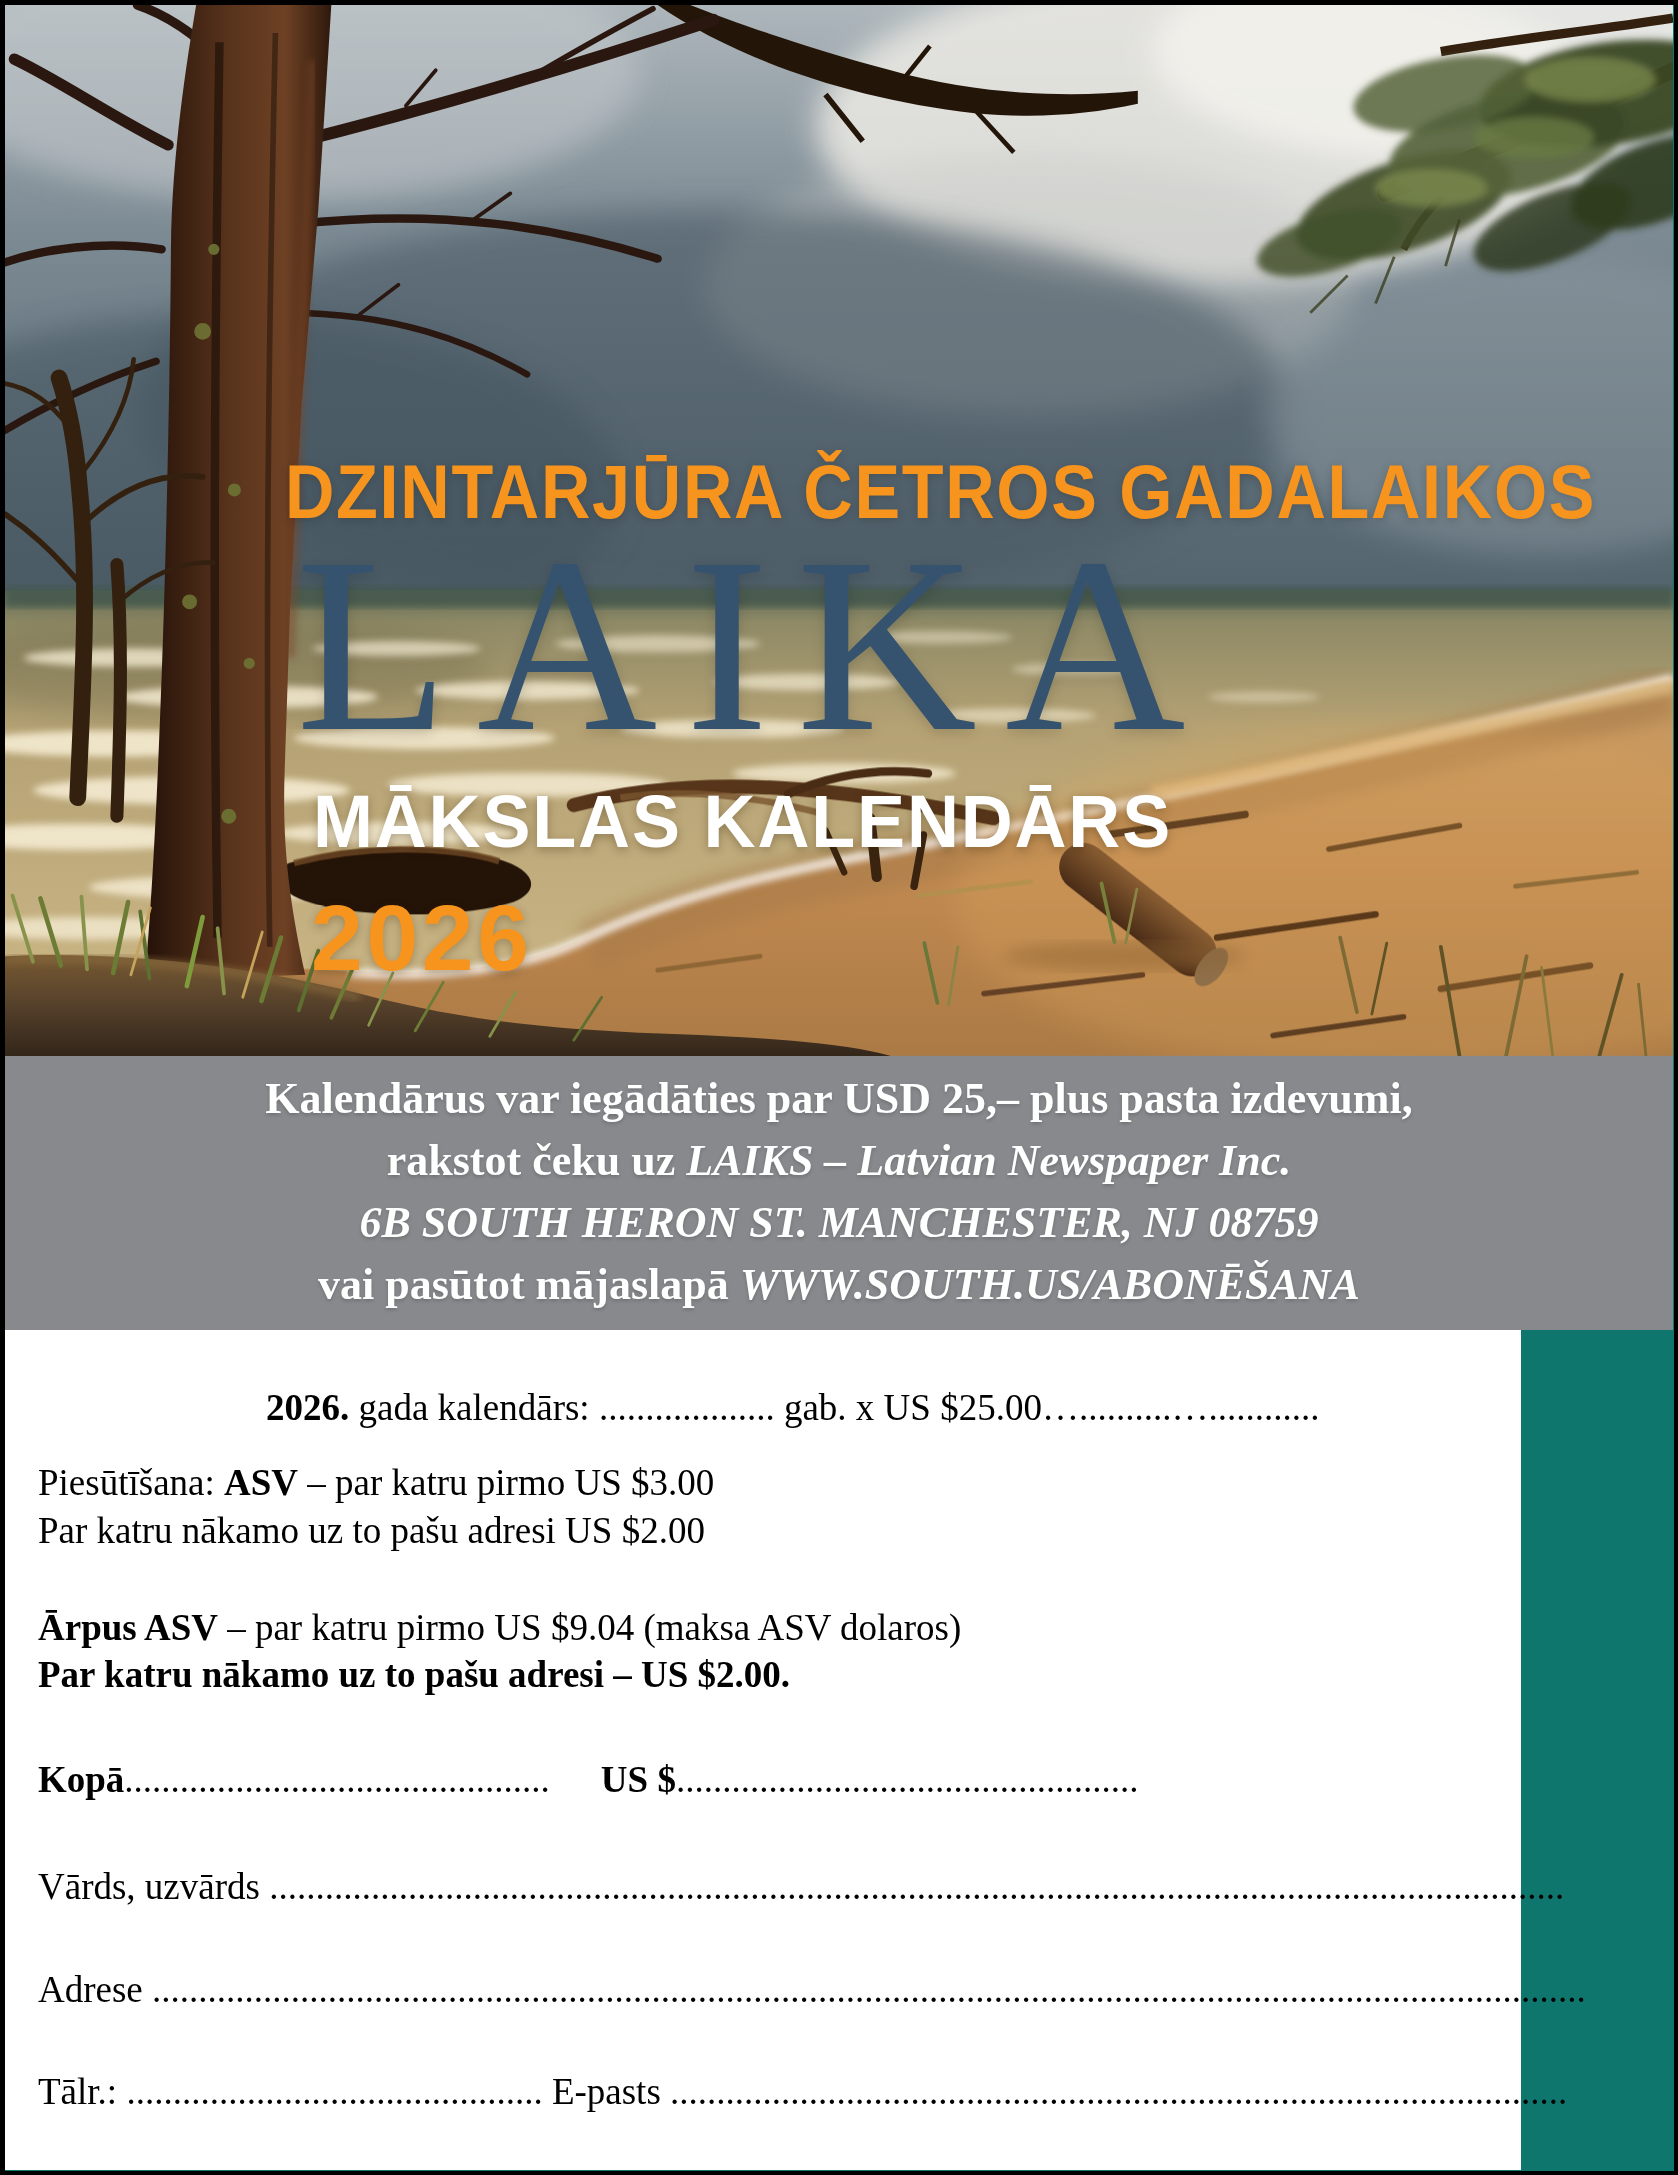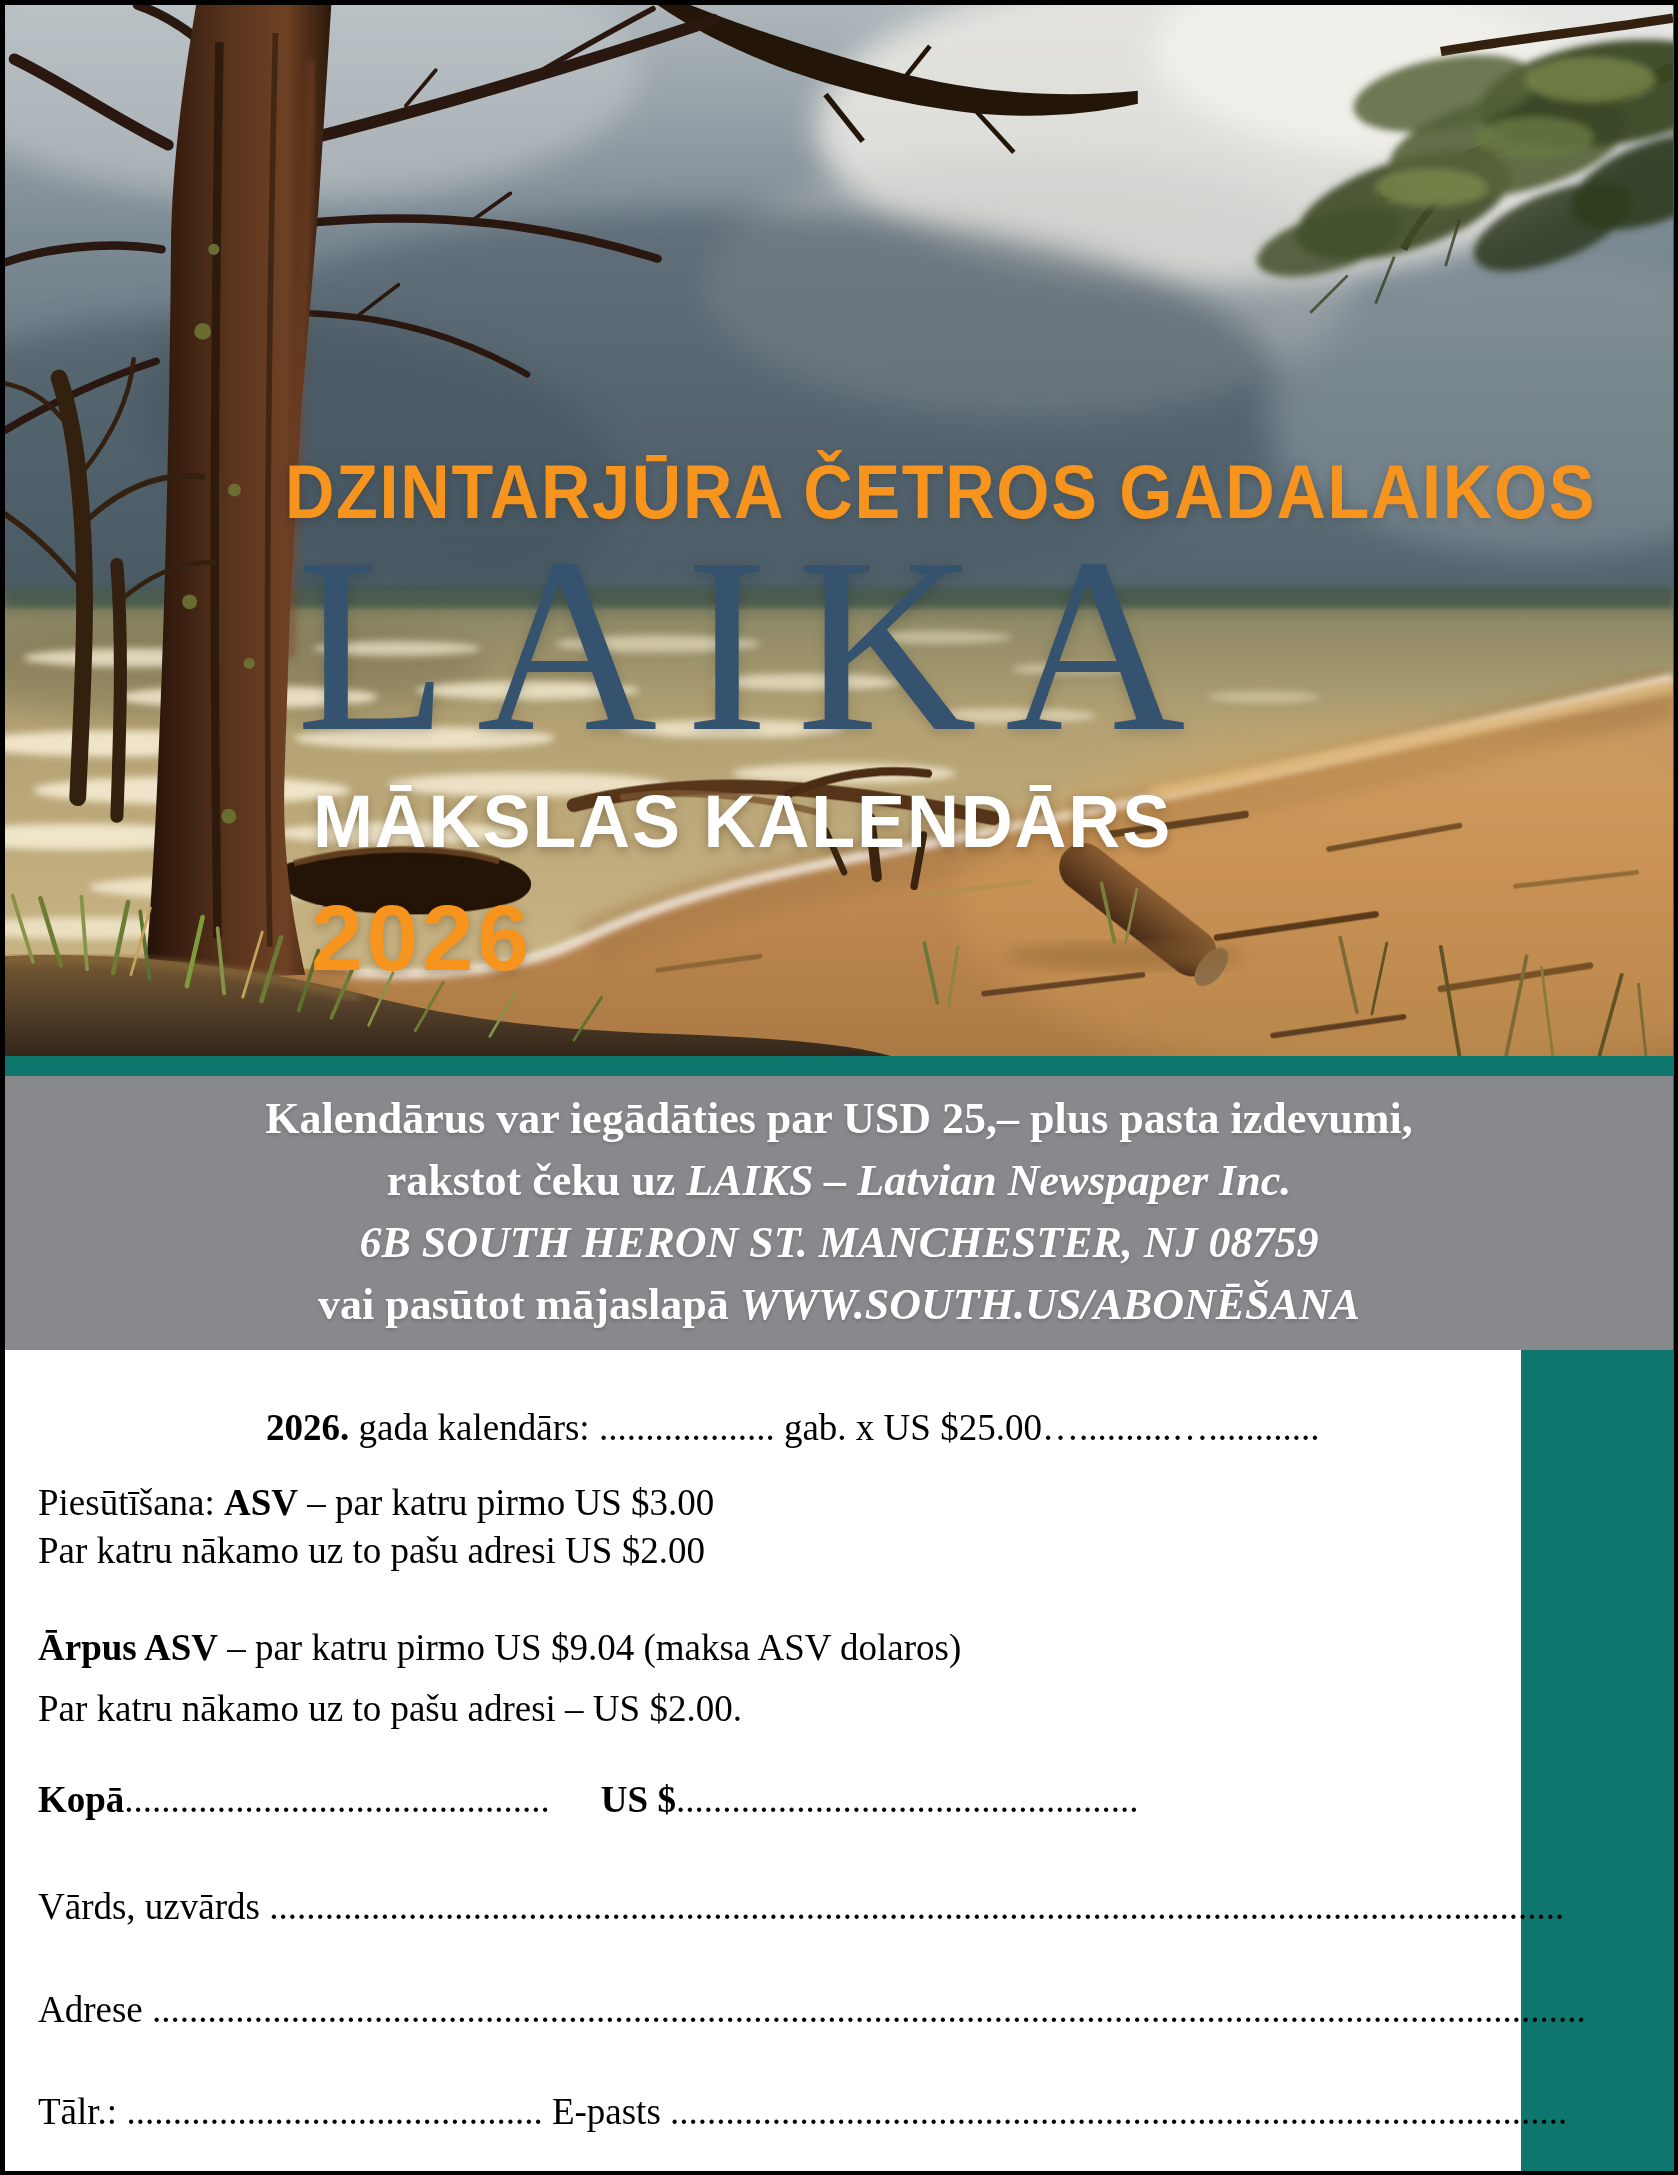--- a/index.html
+++ b/index.html
@@ -31,32 +31,31 @@
   .year{
     left:306px; top:887px; font-family:"Liberation Sans", sans-serif; font-weight:bold;
     font-size:93px; letter-spacing:3.7px; color:#f7941e;
     text-shadow:0 2.8px 9.3px rgba(60,40,10,.3);
   }
   
   .banner{
     width:1668px; height:274px; background:#87898c; color:#fff; text-align:center;
     font-weight:bold; font-size:44px; line-height:62px; padding-top:12px; box-sizing:border-box;
     text-shadow:0 1.9px 3.7px rgba(0,0,0,.18);
-    margin-top:20px;
   }
   .banner .it{font-style:italic;}
   
   .form{position:relative; width:1516px; height:840px; background:#fff; font-size:37px;}
   .line{position:absolute; white-space:nowrap; line-height:47px;}
   .line .bold{font-weight:bold;}
   .l-order {left:261px; top:54px;}
   .l-ship1 {left:33px;  top:129px;}
   .l-ship2 {left:33px;  top:177px;}
   .l-intl1 {left:33px;  top:274px;}
-  .l-intl2 {left:33px;  top:335px;}
+  .l-intl2 {left:33px;  top:321px;font-weight:bold;}
   .l-total {left:33px;  top:426px;}
   .l-name  {left:33px;  top:533px;}
   .l-addr  {left:33px;  top:636px;}
   .l-phone {left:33px;  top:738px;}
   .gap{display:inline-block; width:51px;}
 </style>
 </head>
 <body>
 
 <div class="page">

